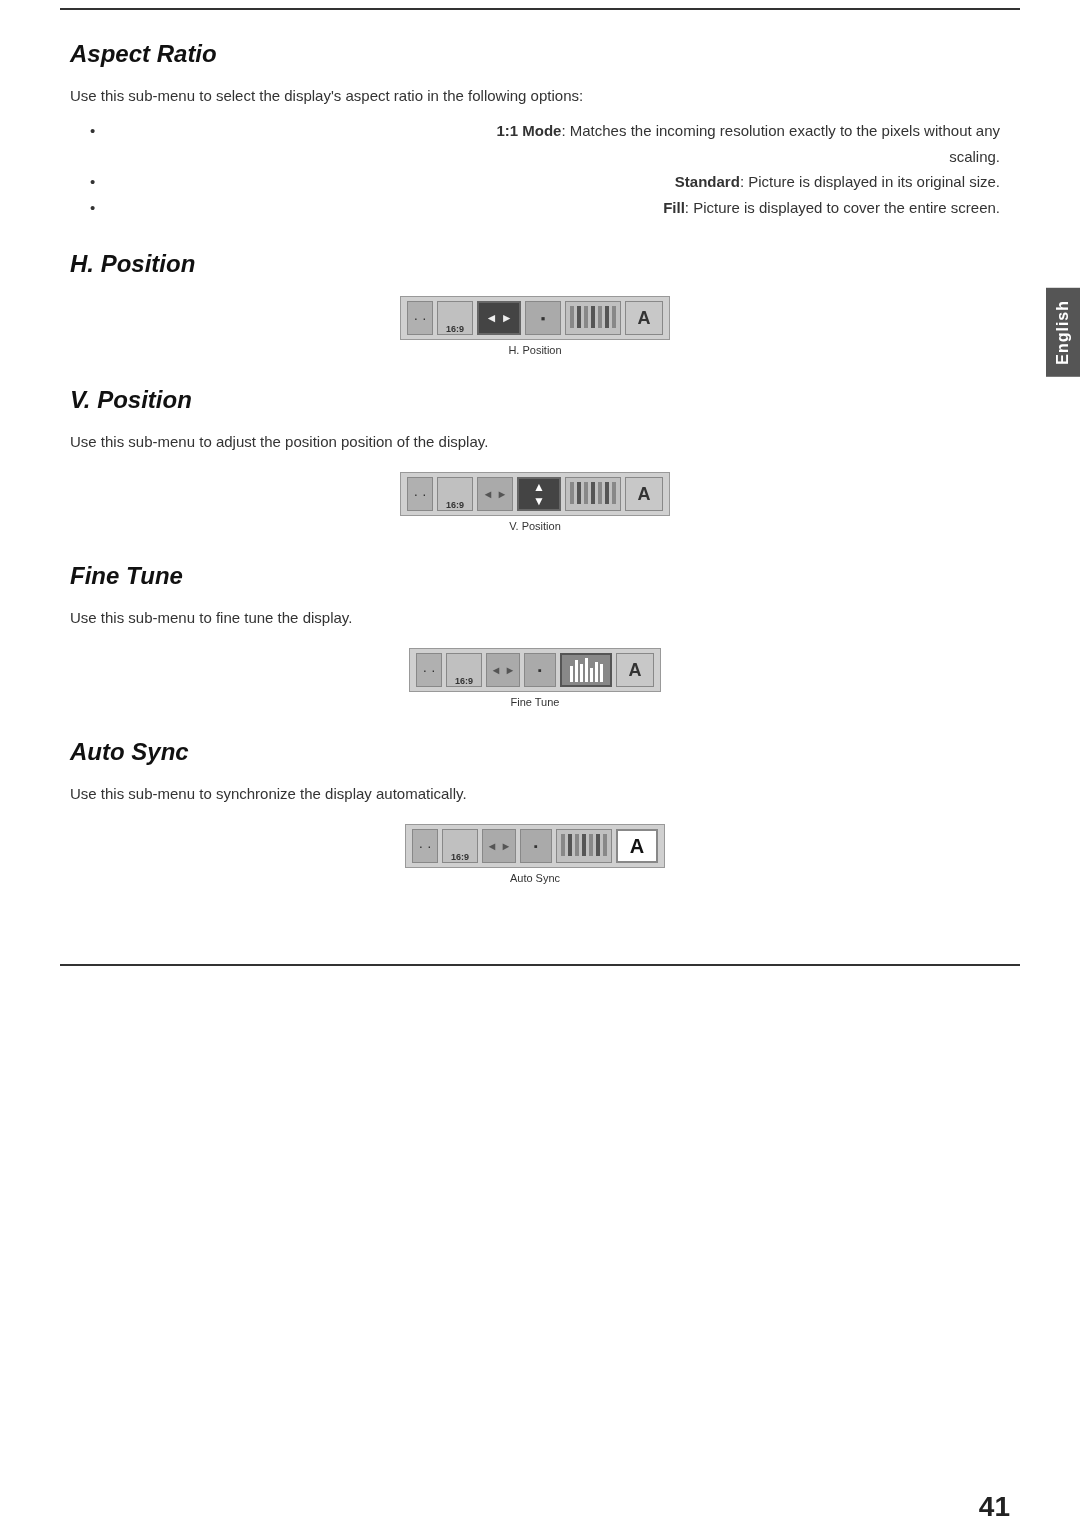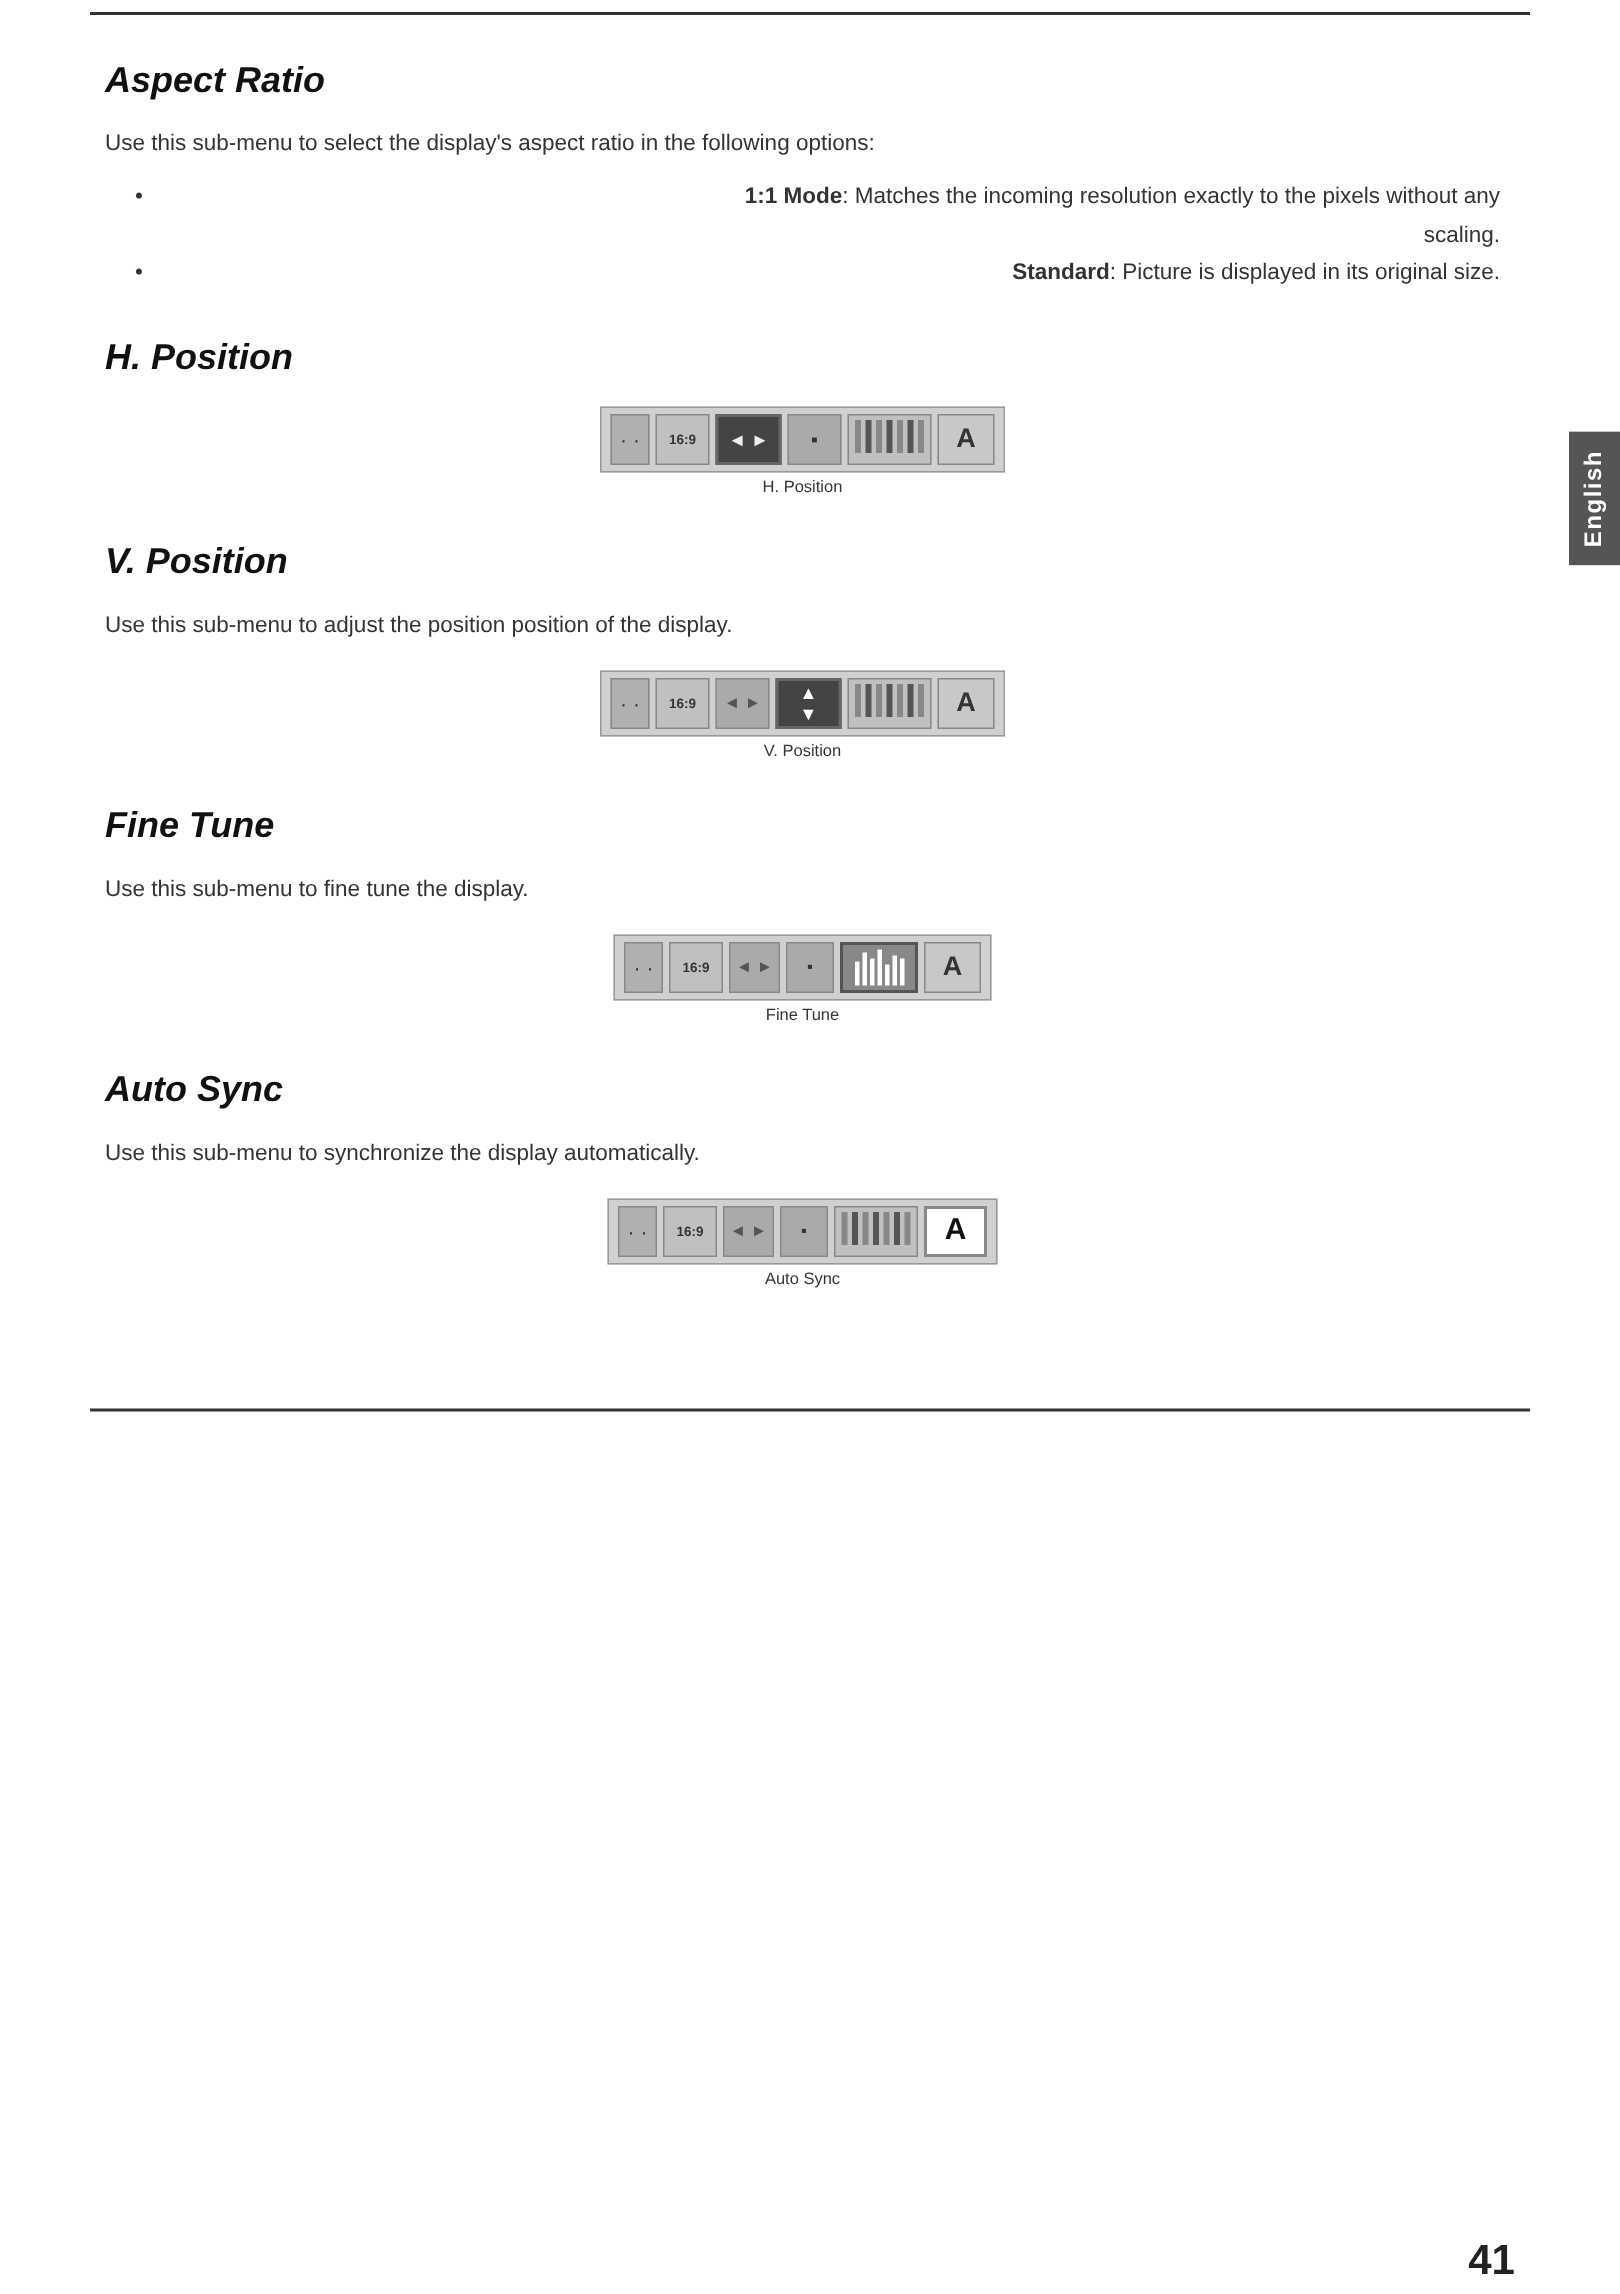--- a/index.html
+++ b/index.html
@@ -145,20 +145,21 @@
     .menu-cell.dots {
       min-width: 26px;
       font-size: 14px;
       background: #b0b0b0;
     }
 
     .menu-cell.ratio {
       min-width: 36px;
       font-size: 10px;
       background: #c0c0c0;
+      align-items: flex-end;
     }
 
     .menu-cell.arrows {
       min-width: 42px;
       background: #888;
       color: #fff;
     }
 
     .menu-cell.selected {
       min-width: 44px;
@@ -283,20 +284,23 @@
       <h2 class="section-heading">Aspect Ratio</h2>
       <p class="section-body">Use this sub-menu to select the display's aspect ratio in the following options:</p>
       <ul class="bullet-list">
         <li>
           <span class="bold-term">1:1 Mode</span><span>: Matches the incoming resolution exactly to the pixels without any
           <br>&nbsp;&nbsp;&nbsp;&nbsp;&nbsp;&nbsp;&nbsp;&nbsp;&nbsp;scaling.</span>
         </li>
         <li>
           <span class="bold-term">Standard</span><span>: Picture is displayed in its original size.</span>
         </li>
+        <li>
+          <span class="bold-term">Fill</span><span>: Picture is displayed to cover the entire screen.</span>
+        </li>
       </ul>
     </div>
 
     <div class="section-gap">
       <h2 class="section-heading">H. Position</h2>
 
       <div class="menu-diagram-wrapper">
         <div class="menu-diagram">
 
           <div class="menu-cell dots">

